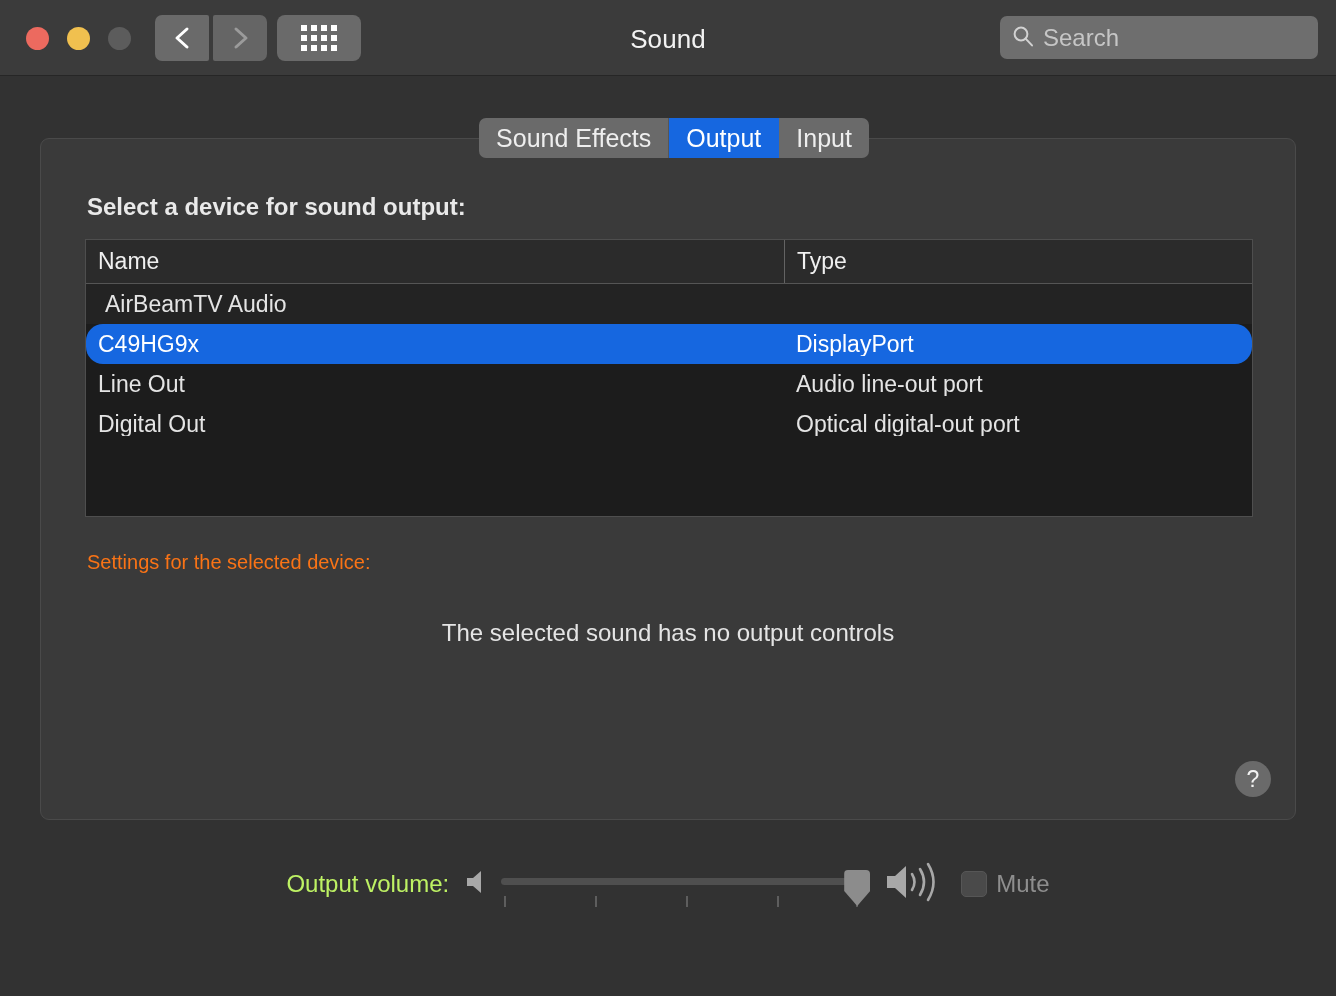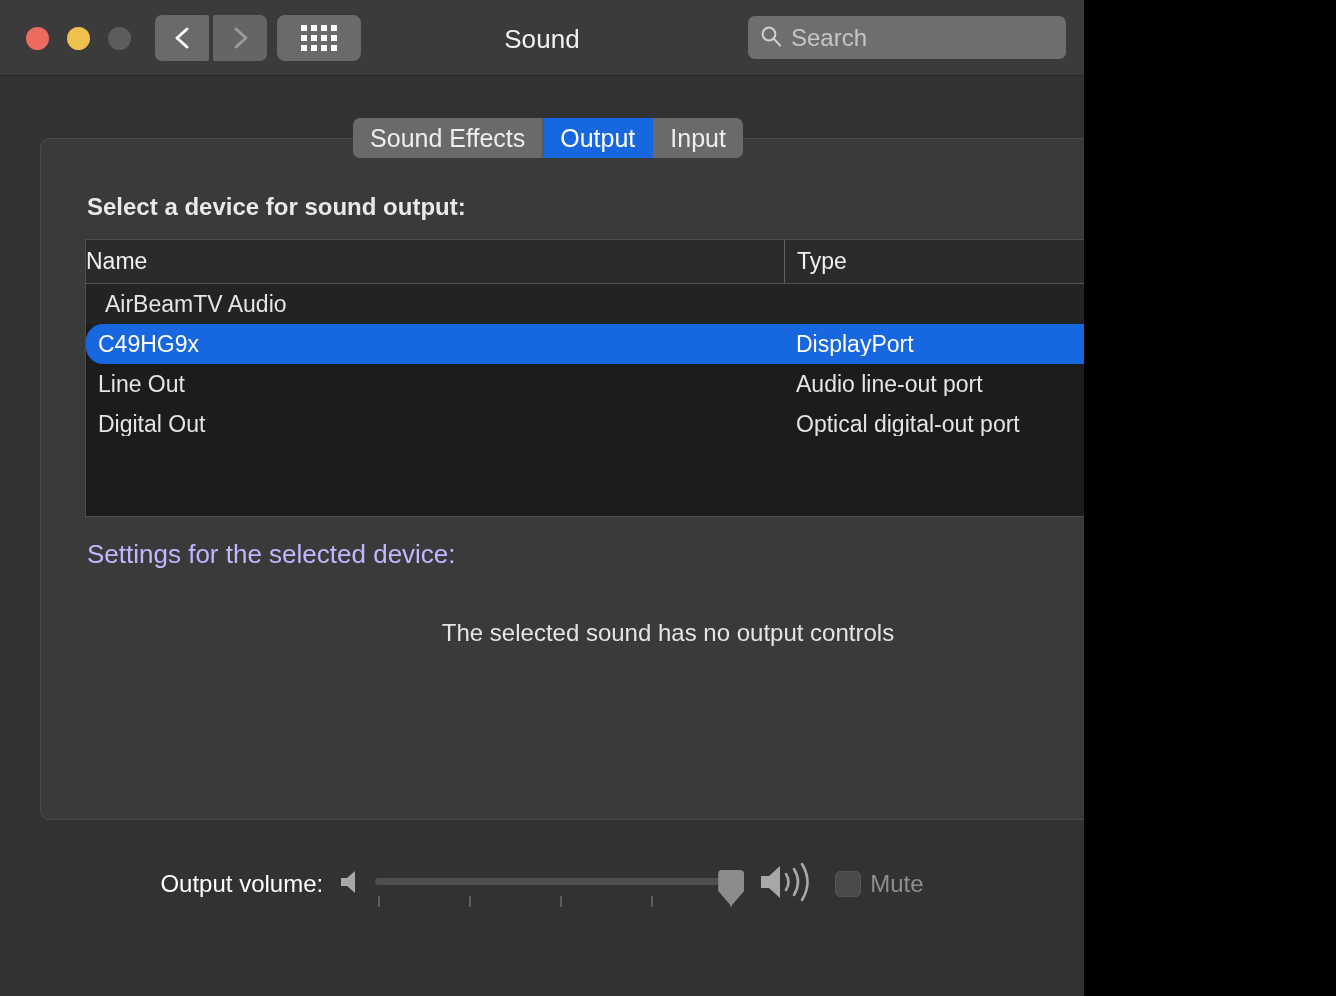--- a/index.html
+++ b/index.html
@@ -6,21 +6,21 @@
     margin: 0;
     padding: 0;
     background: #000;
   }
   body {
     font-family: "Liberation Sans", sans-serif;
     -webkit-font-smoothing: antialiased;
   }
   #window {
     position: relative;
-    width: 1084px;
+    width: 1336px;
     height: 996px;
     background: #323232;
     overflow: hidden;
     box-sizing: border-box;
   }
 
   
   #titlebar {
     position: relative;
     height: 76px;
@@ -199,20 +199,21 @@
     height: 44px;
     background: #2b2b2b;
     border-bottom: 1px solid #555;
     box-sizing: border-box;
     align-items: center;
   }
   .th {
     color: #f0f0f0;
     font-size: 23px;
     line-height: 1;
+    padding-left: 12px;
     box-sizing: border-box;
     height: 100%;
     display: flex;
     align-items: center;
   }
   .th.name { width: 698px; }
   .th.type {
     flex: 1;
     border-left: 1px solid #636363;
     padding-left: 12px;
@@ -238,23 +239,23 @@
     overflow: hidden;
   }
   .cell.name { width: 698px; }
   .cell.type { flex: 1; }
   .trow.selected .cell { color: #ffffff; }
 
   
   #settings-label {
     position: absolute;
     left: 46px;
-    top: 400px;
-    color: #c4b5fd;
-    font-size: 26px;
+    top: 412px;
+    color: #f97316;
+    font-size: 20px;
   }
   #no-controls-msg {
     position: absolute;
     left: 0;
     right: 0;
     top: 480px;
     text-align: center;
     color: #e4e4e4;
     font-size: 24px;
   }
@@ -280,21 +281,21 @@
     position: absolute;
     left: 0;
     right: 0;
     top: 860px;
     height: 48px;
     display: flex;
     align-items: center;
     justify-content: center;
   }
   #volume-label {
-    color: #ffffff;
+    color: #bef264;
     font-size: 24px;
     margin-right: 14px;
   }
   .spk-small { flex: 0 0 auto; margin-right: 12px; }
   #slider {
     position: relative;
     width: 368px;
     height: 48px;
     flex: 0 0 auto;
   }

